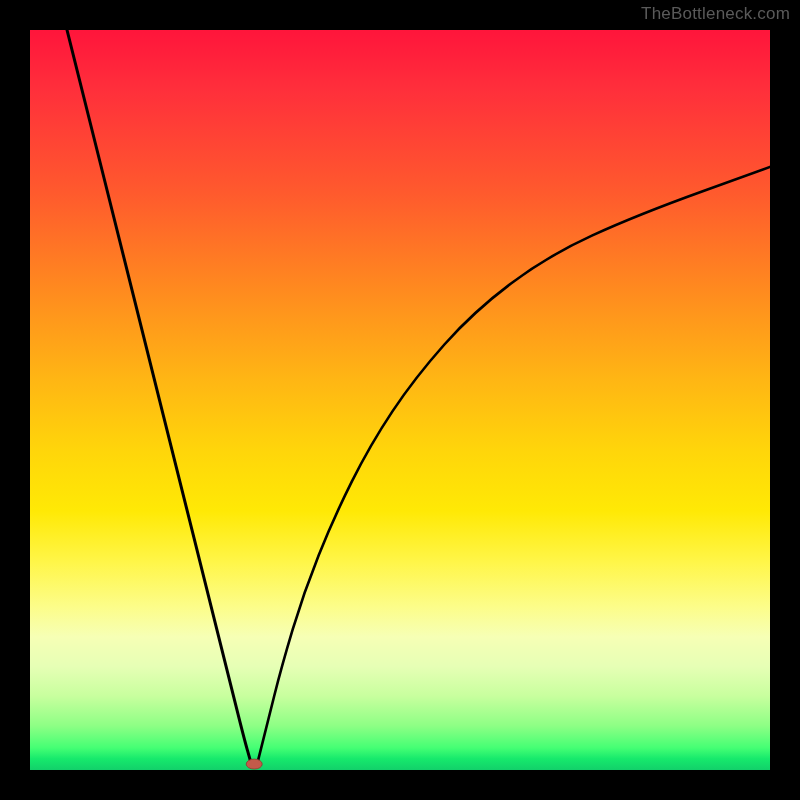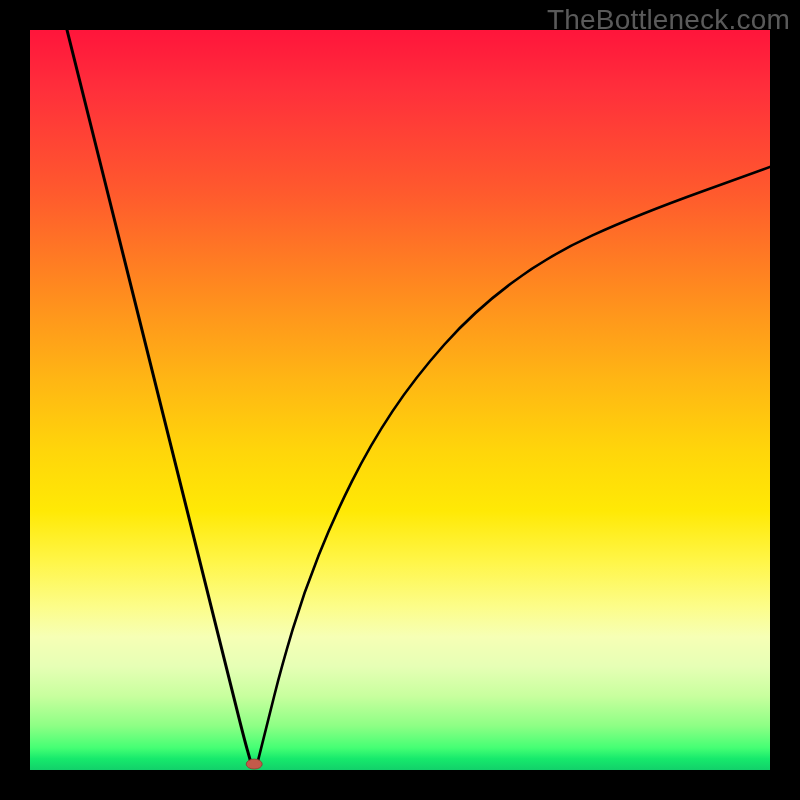--- a/index.html
+++ b/index.html
@@ -8,21 +8,21 @@
     height: 800px;
     background: #000;
     font-family: Arial, Helvetica, sans-serif;
     position: relative;
   }
   .watermark {
     position: absolute;
     top: 4px;
     right: 10px;
     color: #5a5a5a;
-    font-size: 28px;
+    font-size: 17px;
     font-weight: 500;
     letter-spacing: 0.2px;
   }
   .border-top { position: absolute; top: 0; left: 0; width: 800px; height: 30px; background: #000; }
   .border-bottom { position: absolute; bottom: 0; left: 0; width: 800px; height: 30px; background: #000; }
   .border-left { position: absolute; top: 0; left: 0; width: 30px; height: 800px; background: #000; }
   .border-right { position: absolute; top: 0; right: 0; width: 30px; height: 800px; background: #000; }
   .plot-area {
     position: absolute;
     top: 30px;

